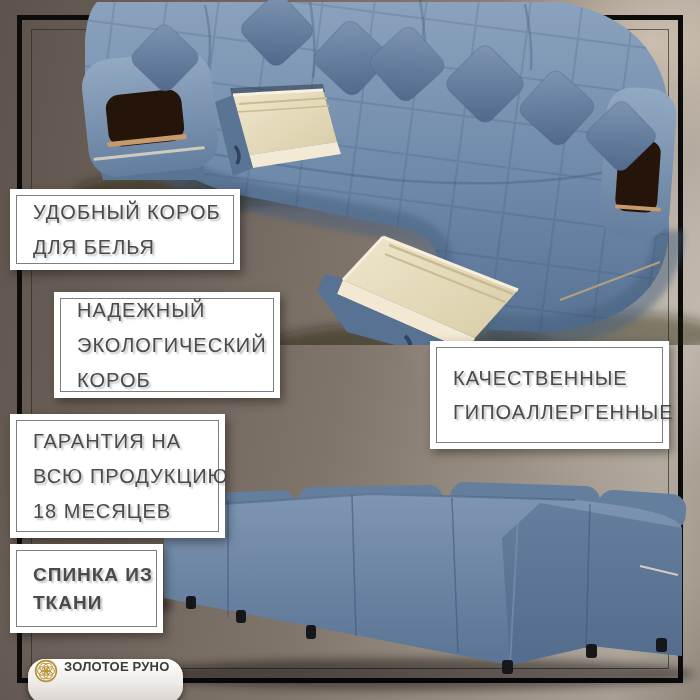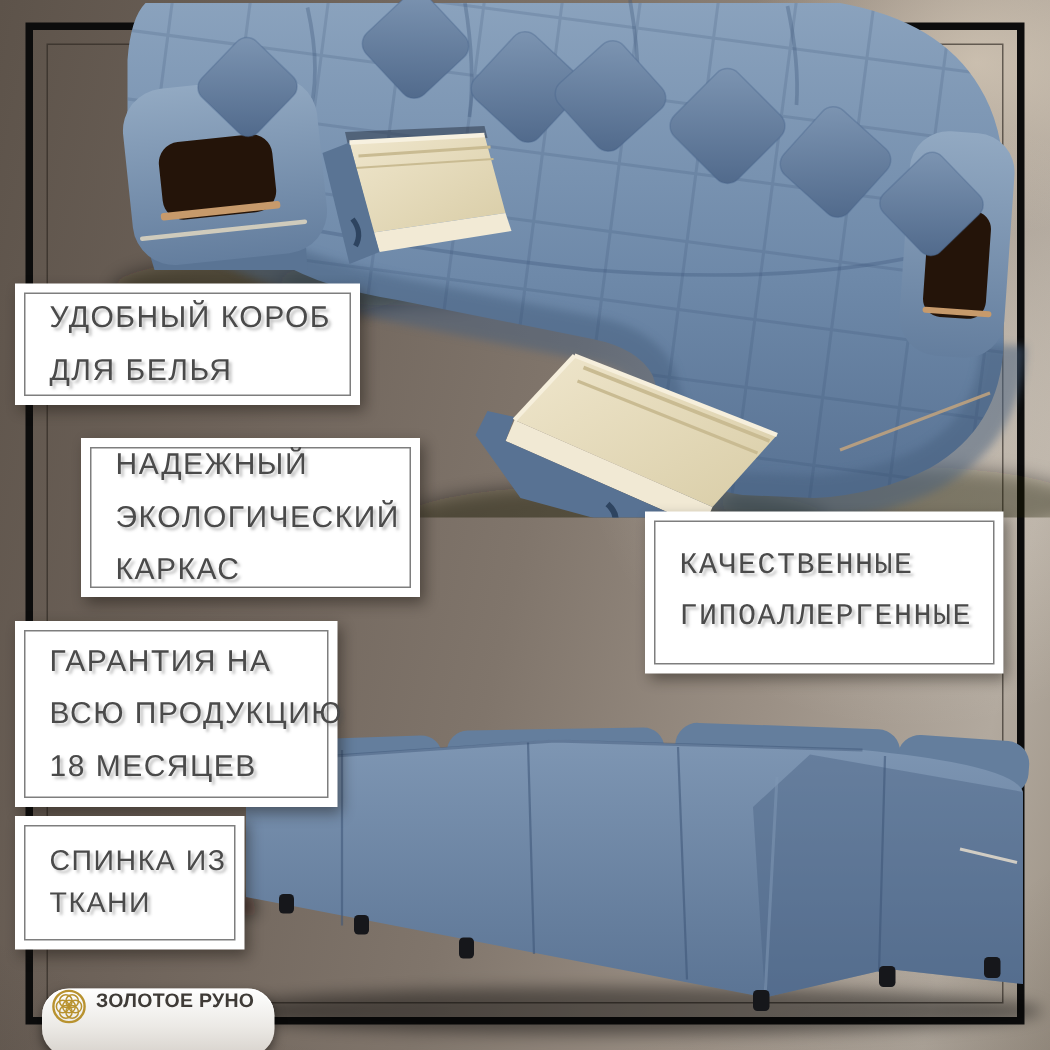--- a/index.html
+++ b/index.html
@@ -24,23 +24,23 @@
   .callout-text{position:absolute;left:0;top:0;right:0;bottom:0;
     display:flex;flex-direction:column;justify-content:center;
     padding-left:23px;box-sizing:border-box;}
   .callout-text p{margin:0;font-size:20px;line-height:35px;font-weight:300;
     color:#4a4a4a;letter-spacing:1px;white-space:nowrap;
     text-shadow:2px 2px 2px rgba(80,80,80,.35);}
   .c1{left:10px;top:189px;width:230px;height:81px;}
   .c2{left:10px;top:292px;width:226px;height:106px;margin-left:44px;}
   .c3{left:10px;top:414px;width:215px;height:124px;}
   .c4{left:10px;top:544px;width:153px;height:89px;}
-  .c4 .callout-text p{font-size:19px;line-height:28px;}
+  .c4 .callout-text p{font-size:19px;line-height:28px;font-weight:bold;}
   .c5{left:430px;top:341px;width:239px;height:108px;}
-  .c5 .callout-text p{line-height:34px;font-family:Liberation Mono, monospace;}
+  .c5 .callout-text p{line-height:34px;}
   .logo-pill{position:absolute;left:28px;top:659px;height:45px;z-index:4;
     display:flex;align-items:flex-start;gap:6px;padding:0 13px 0 6px;
     border-radius:18px;background:linear-gradient(180deg,#ffffff 0%,#eceae6 55%,#d7d2cc 100%);
     box-shadow:0 3px 7px rgba(0,0,0,.5), inset 0 1px 0 #fff;}
   .logo-text{font-size:13px;font-weight:700;color:#3f3b37;letter-spacing:.2px;white-space:nowrap;}
 </style>
 </head>
 <body>
 
 <div class="canvas">
@@ -216,21 +216,21 @@
       <p>УДОБНЫЙ КОРОБ</p>
       <p>ДЛЯ БЕЛЬЯ</p>
     </div>
   </div>
 
   <div class="callout c2">
     <div class="callout-frame"></div>
     <div class="callout-text">
       <p>НАДЕЖНЫЙ</p>
       <p>ЭКОЛОГИЧЕСКИЙ</p>
-      <p>КАРКАС</p>
+      <p>КОРОБ</p>
     </div>
   </div>
 
   <div class="callout c3">
     <div class="callout-frame"></div>
     <div class="callout-text">
       <p>ГАРАНТИЯ НА</p>
       <p>ВСЮ ПРОДУКЦИЮ</p>
       <p>18 МЕСЯЦЕВ</p>
     </div>

